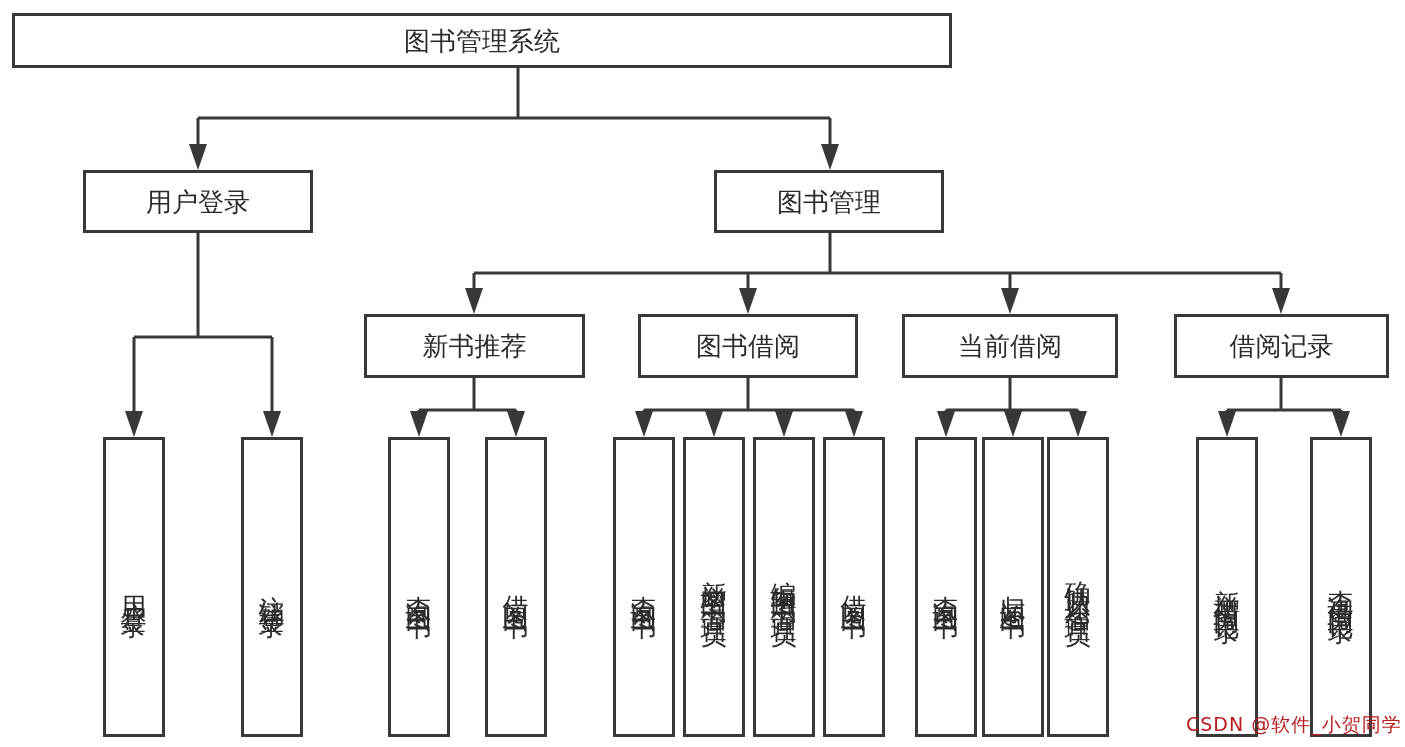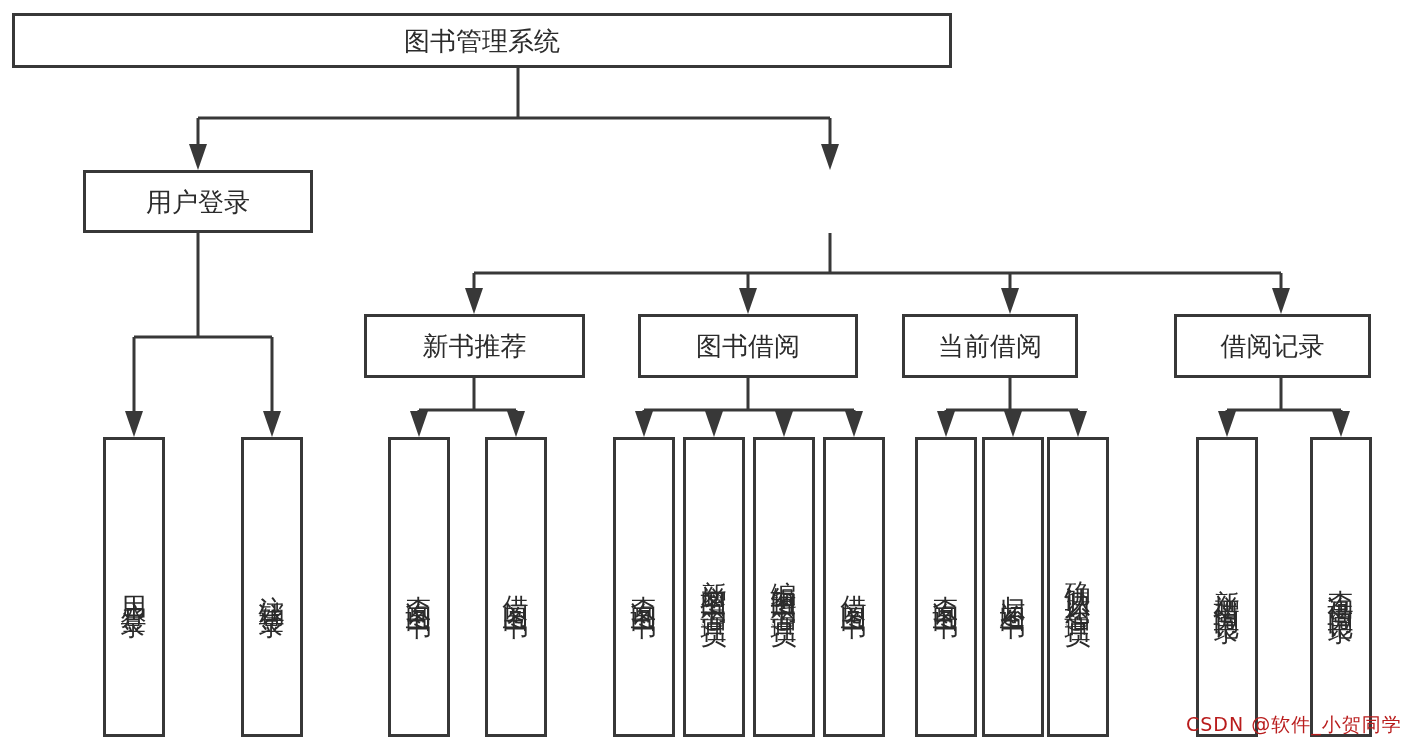--- a/index.html
+++ b/index.html
@@ -26,22 +26,22 @@
     text-align:center;
   }
   
   #n-root{left:12px;top:13px;width:940px;height:55px;}
   
   #n-b0{left:83px;top:170px;width:230px;height:63px;}
   #n-b1{left:714px;top:170px;width:230px;height:63px;}
   
   #n-s0{left:364px;top:314px;width:221px;height:64px;}
   #n-s1{left:638px;top:314px;width:220px;height:64px;}
-  #n-s2{left:902px;top:314px;width:176px;height:64px;}
-  #n-s3{left:1174px;top:314px;width:197px;height:64px;}
+  #n-s2{left:902px;top:314px;width:216px;height:64px;}
+  #n-s3{left:1174px;top:314px;width:215px;height:64px;}
   
   .leaf{top:437px;width:62px;height:300px;}
   .leaf .vtext{
     writing-mode:vertical-rl;
     text-orientation:mixed;
     letter-spacing:6px;
     font-size:26px;
     color:#2b2b2b;
   }
   #n-a0{left:103px;}  #n-a1{left:241px;}
@@ -88,20 +88,21 @@
     <polygon class="arrowhead" points="937,411 955,411 946,437"></polygon>
     <polygon class="arrowhead" points="1004,411 1022,411 1013,437"></polygon>
     <polygon class="arrowhead" points="1069,411 1087,411 1078,437"></polygon>
     <polygon class="arrowhead" points="1218,411 1236,411 1227,437"></polygon>
     <polygon class="arrowhead" points="1332,411 1350,411 1341,437"></polygon>
   </svg>
 
   <div class="node" id="n-root">图书管理系统</div>
 
   <div class="node" id="n-b0">用户登录</div>
+  <div class="node" id="n-b1">图书管理</div>
 
   <div class="node" id="n-s1">图书借阅</div>
   <div class="node" id="n-s0">新书推荐</div>
   <div class="node" id="n-s2">当前借阅</div>
   <div class="node" id="n-s3">借阅记录</div>
 
   <div class="node leaf" id="n-a0">
     <span class="vtext">用户登录</span>
   </div>
   <div class="node leaf" id="n-a1">

